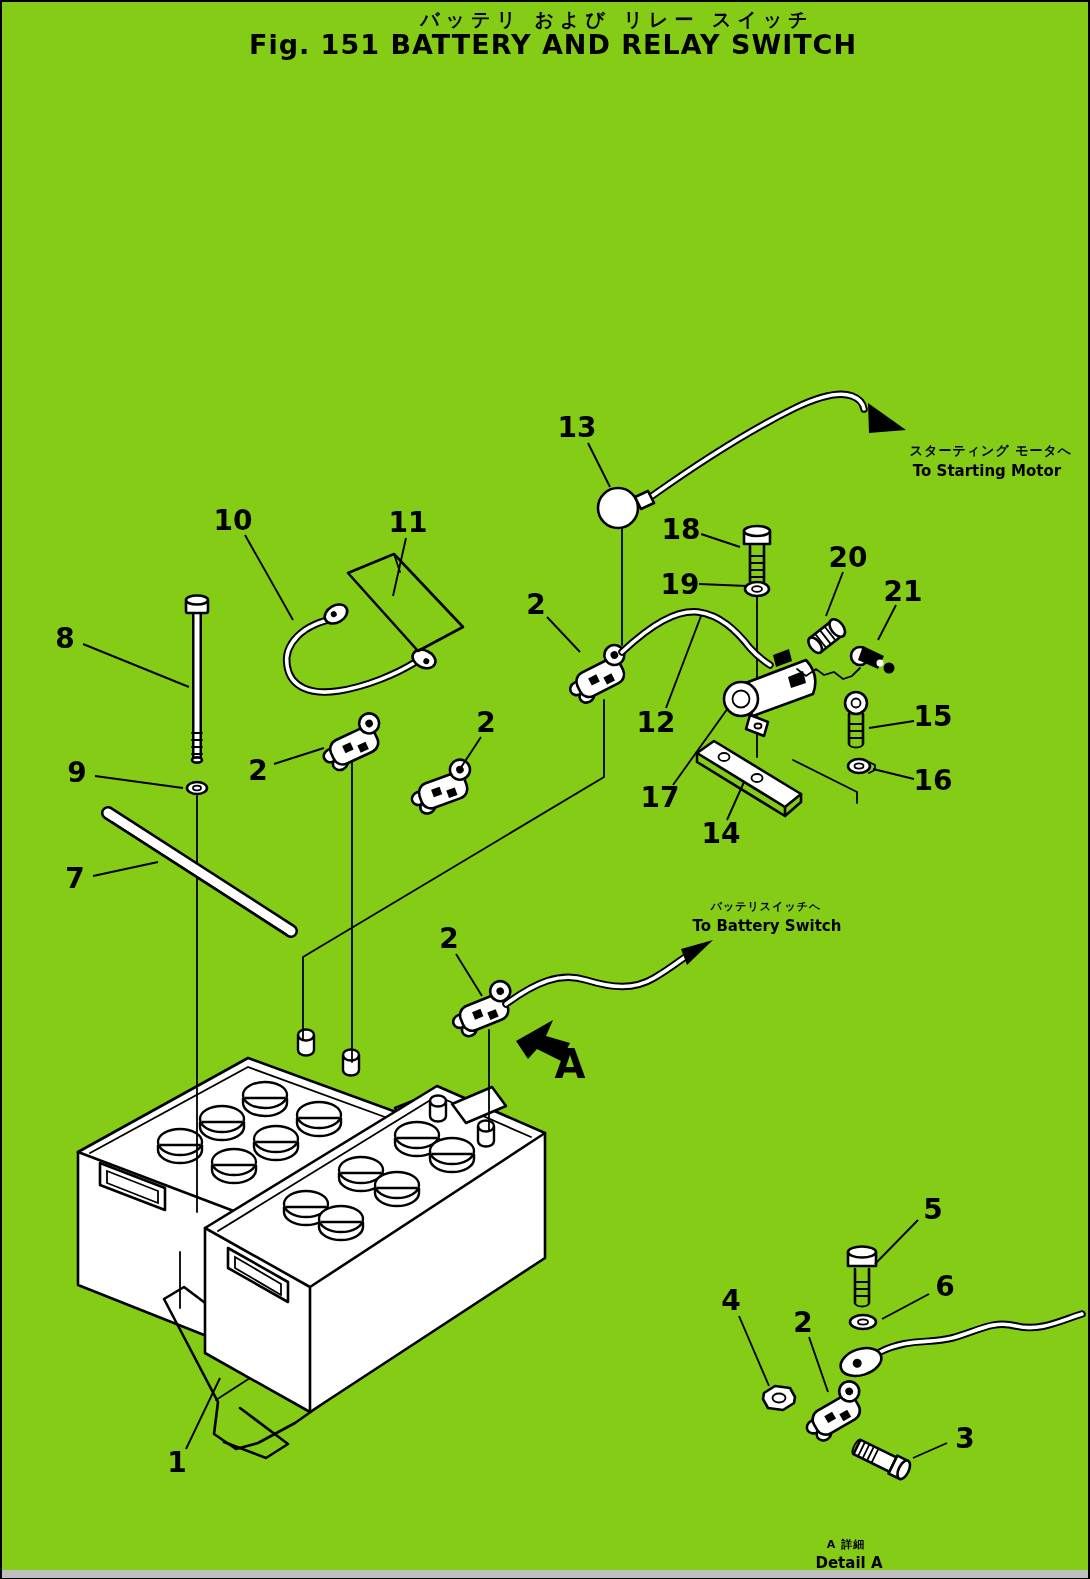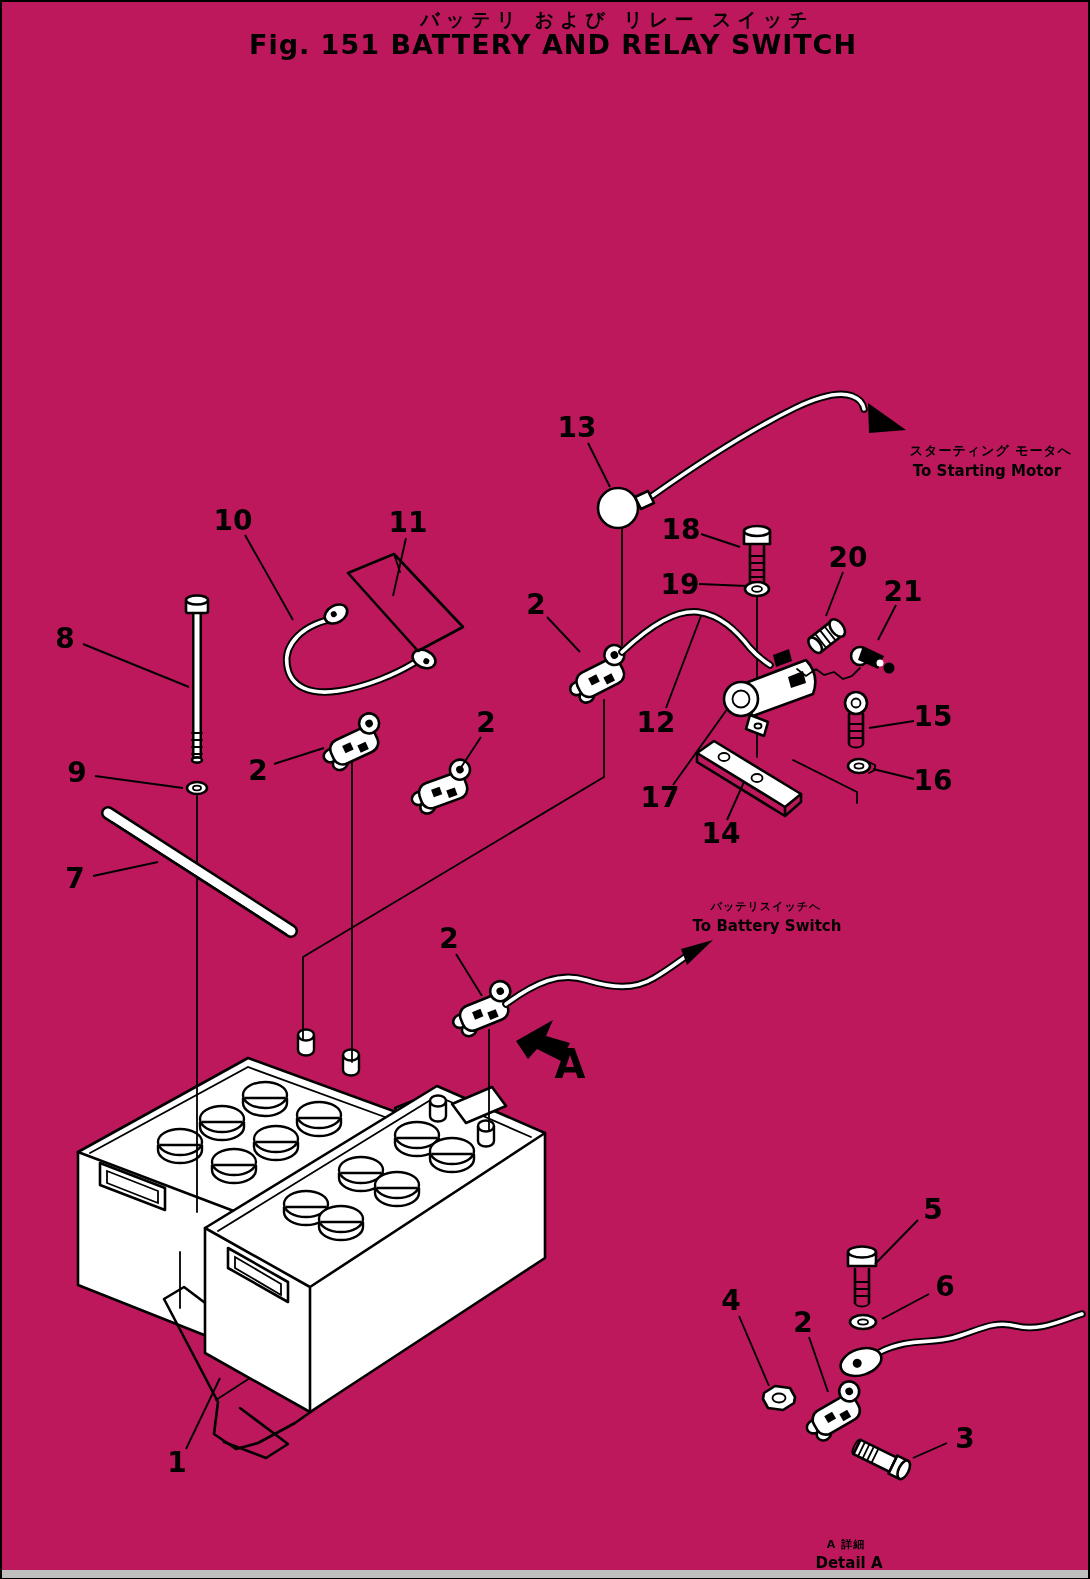--- a/index.html
+++ b/index.html
@@ -1,16 +1,16 @@
 <!DOCTYPE html>
 <html><head>
 <meta charset="utf-8">
 <style>
   html,body{margin:0;padding:0;background:#e8e8e8;}
-  #page{width:1090px;height:1579px;background:#be185d;position:relative;margin:0 auto;}
+  #page{width:1090px;height:1579px;background:#84cc16;position:relative;margin:0 auto;}
   svg{display:block}
   .ln{stroke:#000;fill:none;stroke-width:2.6;stroke-linejoin:round;stroke-linecap:round}
   .lnf{stroke:#000;fill:#fff;stroke-width:2.6;stroke-linejoin:round}
   .thin{stroke:#000;fill:none;stroke-width:1.8;stroke-linecap:round}
   .leader{stroke:#000;stroke-width:1.9;fill:none}
   .fill{fill:#000;stroke:none}
   .tube-o{stroke:#000;fill:none;stroke-width:7.5;stroke-linecap:round}
   .tube-i{stroke:#fff;fill:none;stroke-width:3.6;stroke-linecap:round}
   .bar-o{stroke:#000;fill:none;stroke-width:14;stroke-linecap:round}
   .bar-i{stroke:#fff;fill:none;stroke-width:9;stroke-linecap:round}

